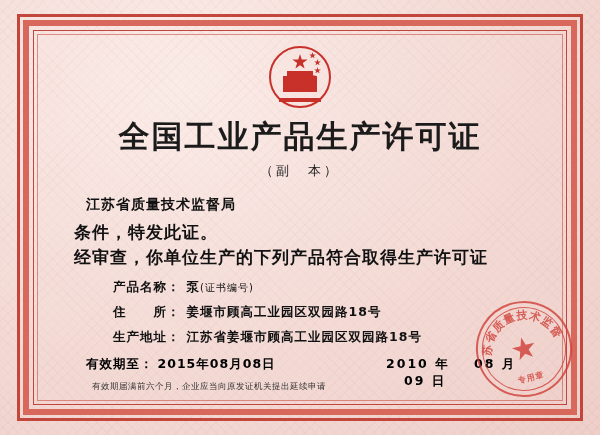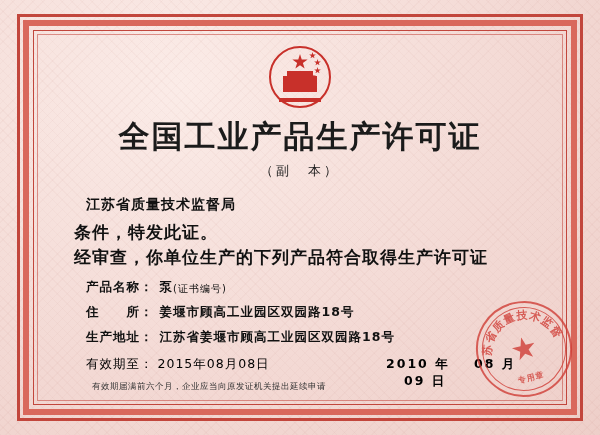--- a/index.html
+++ b/index.html
@@ -144,23 +144,24 @@
     letter-spacing: 1px;
   }
 
   .fields {
     margin: 10px 0 0 42px;
     font-size: 12.5px;
     color: #111;
   }
   .field-row {
     display: flex;
-    align-items: flex-end;
+    align-items: center;
     margin-bottom: 8px;
     letter-spacing: 1px;
+    margin-left: 27px;
   }
   .field-label {
     font-weight: bold;
     white-space: nowrap;
   }
   .field-value {
     font-weight: bold;
     margin-left: 6px;
     white-space: nowrap;
   }
@@ -170,21 +171,21 @@
   }
 
   .date-row {
     position: relative;
     margin: 10px 0 0 42px;
     font-size: 12.5px;
     display: flex;
     align-items: baseline;
   }
   .date-row .left {
-    font-weight: normal;
+    font-weight: bold;
     letter-spacing: 1px;
   }
   .date-row .right {
     position: absolute;
     left: 300px;
     top: 0;
     font-weight: bold;
     letter-spacing: 2px;
   }
 

